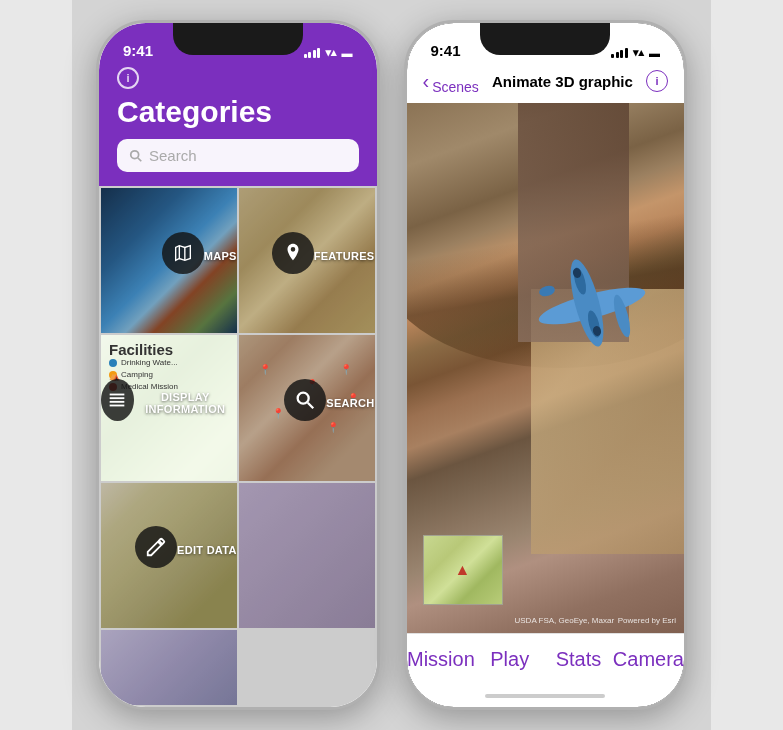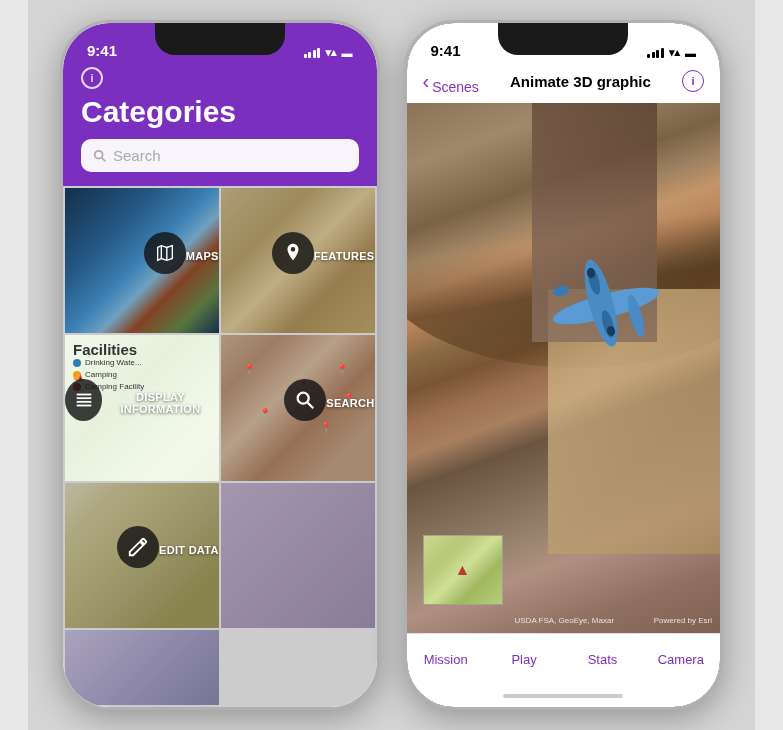--- a/index.html
+++ b/index.html
@@ -5,28 +5,28 @@
     * { box-sizing: border-box; margin: 0; padding: 0; }
     body {
       background: #e8e8e8;
       display: flex;
       justify-content: center;
       align-items: center;
       min-height: 100vh;
       font-family: -apple-system, BlinkMacSystemFont, 'SF Pro Display', 'Helvetica Neue', sans-serif;
     }
     .scene {
-      width: 727px;
+      width: 639px;
       height: 730px;
       background: #d4d4d4;
       display: flex;
       justify-content: flex-start;
       align-items: center;
       gap: 24px;
-      padding: 32px;
+      padding: 24px;
     }
 
     
     .phone {
       width: 335px;
       height: 690px;
       background: #f0f0f0;
       border-radius: 50px;
       border: 3px solid #b0b0b0;
       box-shadow: inset 0 0 0 2px #d0d0d0, 0 8px 32px rgba(0,0,0,0.3);
@@ -307,21 +307,21 @@
       display: flex;
       align-items: center;
       border-top: 1px solid #e0e0e0;
       flex-shrink: 0;
     }
     .tab-item {
       flex: 1;
       display: flex;
       align-items: center;
       justify-content: center;
-      font-size: 13px;
+      font-size: 20px;
       font-weight: 500;
       color: #7B2FBE;
       padding: 0;
     }
 
     
     .home-indicator {
       height: 22px;
       background: inherit;
       display: flex;
@@ -403,21 +403,21 @@
             <div class="list-item-row">
               <div class="list-dot" style="background:#2980b9;"></div>
               <span style="font-size:8px;">Drinking Wate...</span>
             </div>
             <div class="list-item-row">
               <div class="list-dot" style="background:#f39c12;">⛺</div>
               <span style="font-size:8px;">Camping</span>
             </div>
             <div class="list-item-row">
               <div class="list-dot" style="background:#c0392b;"></div>
-              <span style="font-size:8px;">Camping Facility</span>
+              <span style="font-size:8px;">Medical Mission</span>
             </div>
           </div>
           <div class="cat-icon-wrap" style="position:relative;z-index:2;">
             <svg width="22" height="22" viewBox="0 0 24 24" fill="none" stroke="white" stroke-width="2">
               <line x1="4" y1="6" x2="20" y2="6"></line>
               <line x1="4" y1="10" x2="20" y2="10"></line>
               <line x1="4" y1="14" x2="20" y2="14"></line>
               <line x1="4" y1="18" x2="20" y2="18"></line>
             </svg>
           </div>

